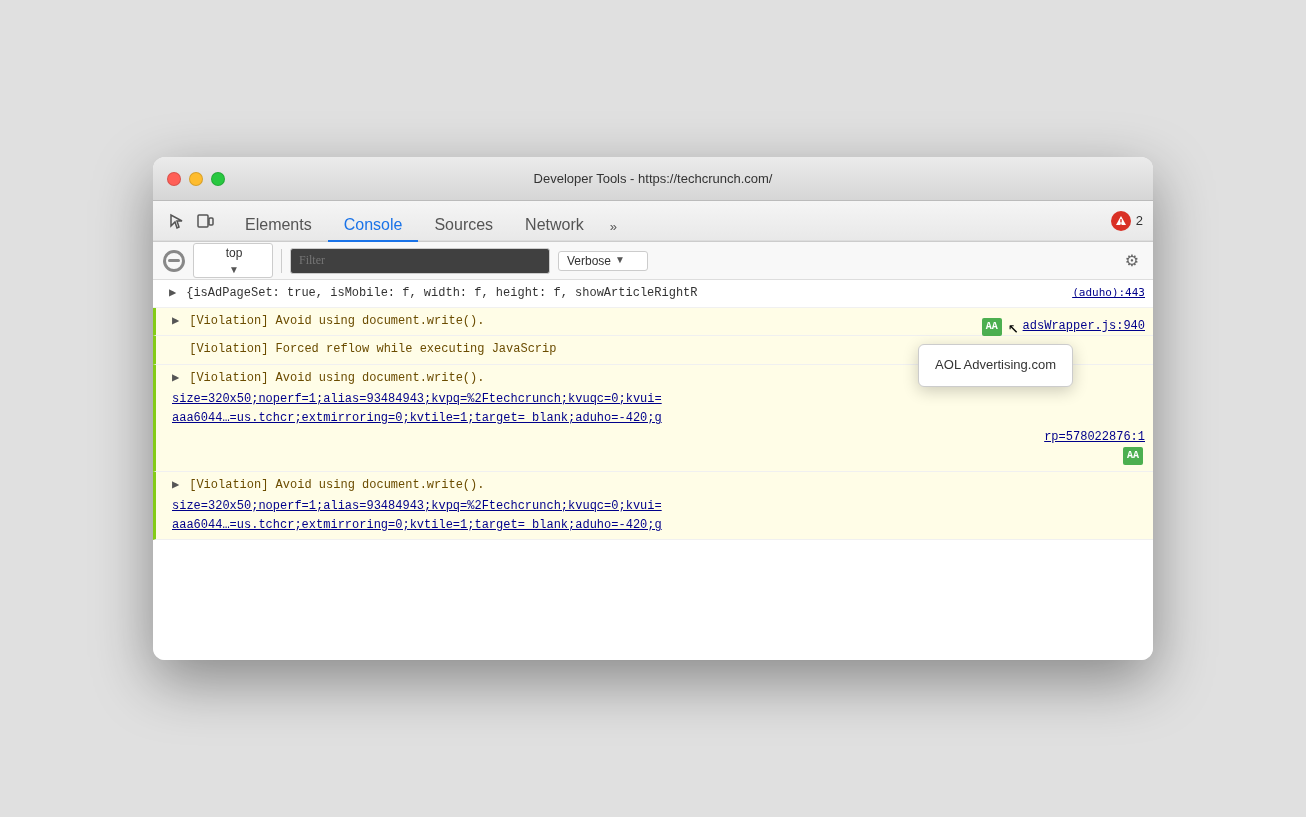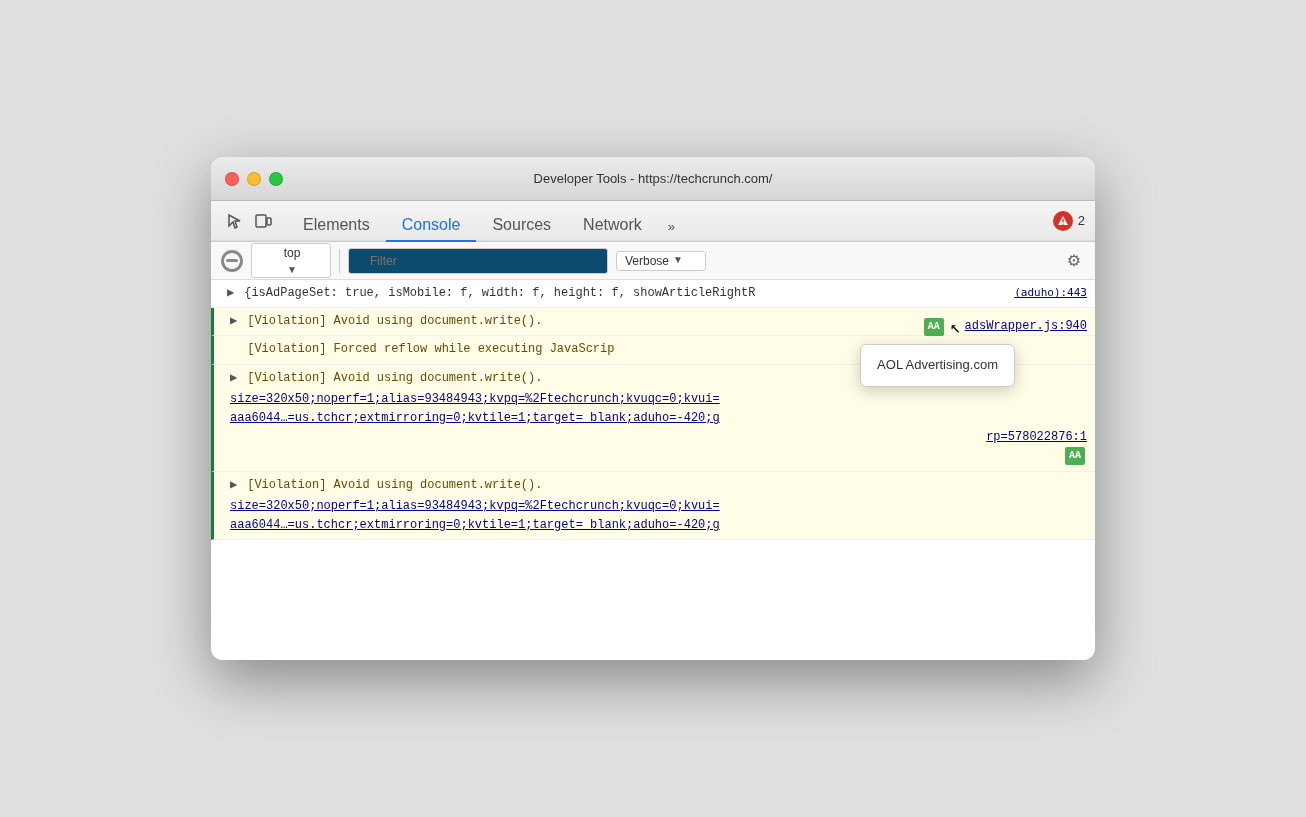--- a/index.html
+++ b/index.html
@@ -5,21 +5,21 @@
     * { box-sizing: border-box; margin: 0; padding: 0; }
     body {
       background: #e0e0e0;
       display: flex;
       justify-content: center;
       align-items: center;
       min-height: 100vh;
       font-family: -apple-system, BlinkMacSystemFont, 'Helvetica Neue', Arial, sans-serif;
     }
     .window {
-      width: 884px;
+      width: 1000px;
       border-radius: 12px;
       box-shadow: 0 20px 60px rgba(0,0,0,0.4);
       overflow: hidden;
       background: #f5f5f5;
     }
     .title-bar {
       background: linear-gradient(to bottom, #ebebeb, #d6d6d6);
       height: 44px;
       display: flex;
       align-items: center;
@@ -135,25 +135,26 @@
       width: 1px;
       height: 24px;
       background: #ccc;
     }
     .filter-input {
       flex: 1;
       max-width: 260px;
       height: 26px;
       border: 1px solid #ccc;
       border-radius: 3px;
-      padding: 0 21px;
+      padding: 0 8px;
       font-size: 12px;
       outline: none;
-      background: #0c4a6e;
+      background: #404040;
       color: #999;
+      font-family: Liberation Serif, serif;
     }
     .verbose-select {
       display: flex;
       align-items: flex-start;
       gap: 4px;
       background: white;
       border: 1px solid #ccc;
       border-radius: 3px;
       padding: 2px 6px 2px 8px;
       font-size: 12px;
@@ -181,21 +182,21 @@
     }
 
     .console-row {
       padding: 4px 8px 4px 16px;
       border-bottom: 1px solid #f0f0f0;
       position: relative;
       line-height: 1.6;
     }
     .console-row.warning {
       background: #fffde7;
-      border-left: 3px solid #15803d;
+      border-left: 3px solid #84cc16;
     }
     .console-row.info {
       background: white;
     }
     .triangle {
       display: inline-block;
       width: 10px;
       color: #555;
       cursor: pointer;
       user-select: none;

